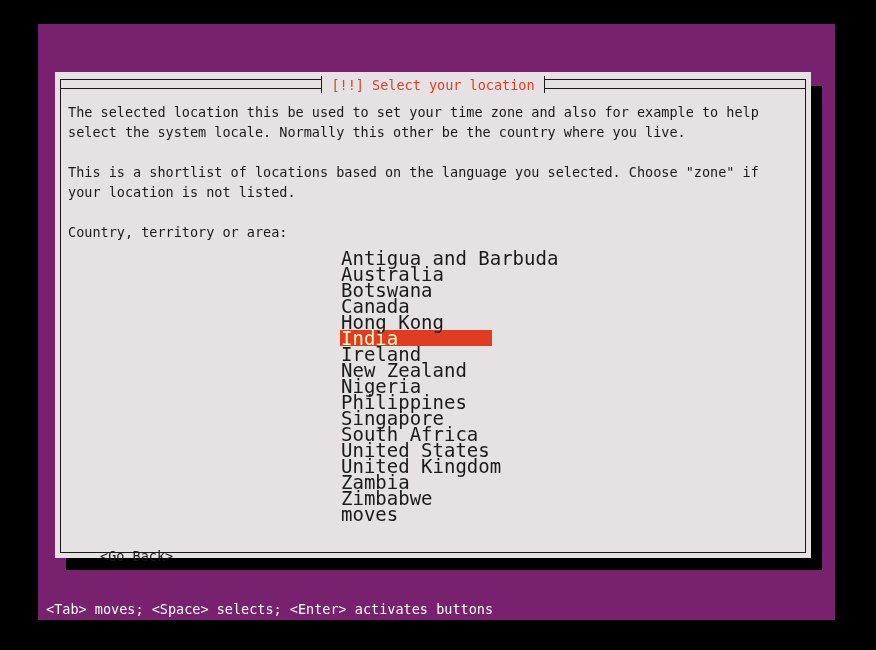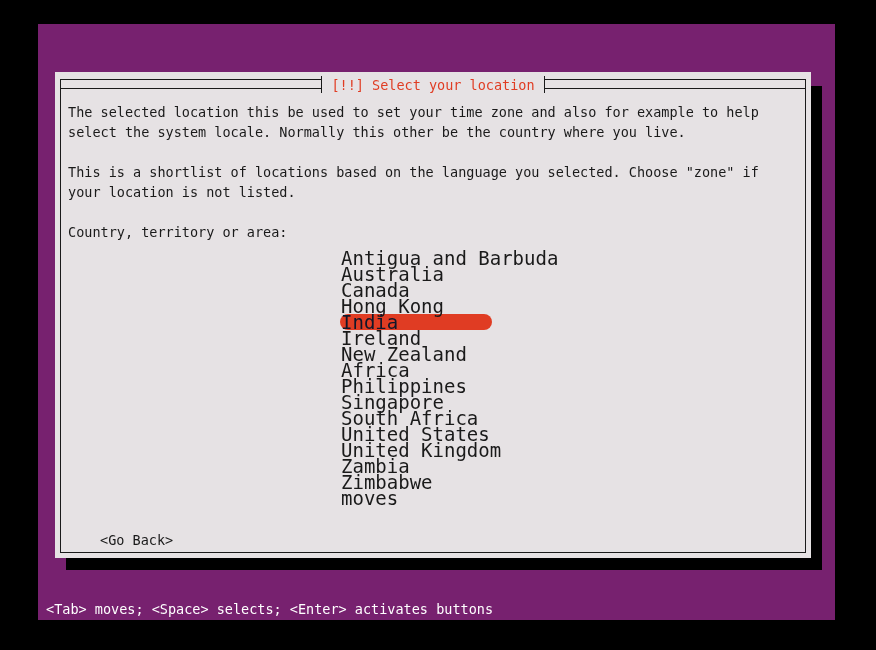--- a/index.html
+++ b/index.html
@@ -131,22 +131,21 @@
     font-size: 19px;
     line-height: 16px;
     height: 16px;
     color: #1a1a1a;
     width: 152px;
     padding-left: 1px;
     box-sizing: border-box;
   }
   .country-item.selected {
     background: #e03c23;
-    color: #0f172a;
-    border-radius: 8px;
+    color: #fef9c3;
   }
 
   
   #go-back-row {
     margin-top: 24px;
     padding-left: 39px;
   }
   #go-back-button {
     display: inline-block;
     white-space: pre;
@@ -197,26 +196,27 @@
       <div class="para">select the system locale. Normally this other be the country where you live.</div>
       <div class="para-gap"></div>
       <div class="para">This is a shortlist of locations based on the language you selected. Choose "zone" if</div>
       <div class="para">your location is not listed.</div>
       <div class="para-gap"></div>
       <div class="para">Country, territory or area:</div>
 
       <div id="country-list">
           <div class="country-item">Antigua and Barbuda</div>
           <div class="country-item">Australia</div>
+          <div class="country-item">Botswana</div>
           <div class="country-item">Canada</div>
           <div class="country-item">Hong Kong</div>
           <div class="country-item selected">India</div>
           <div class="country-item">Ireland</div>
           <div class="country-item">New Zealand</div>
-          <div class="country-item">Africa</div>
+          <div class="country-item">Nigeria</div>
           <div class="country-item">Philippines</div>
           <div class="country-item">Singapore</div>
           <div class="country-item">South Africa</div>
           <div class="country-item">United States</div>
           <div class="country-item">United Kingdom</div>
           <div class="country-item">Zambia</div>
           <div class="country-item">Zimbabwe</div>
           <div class="country-item">moves</div>
         </div>
 

